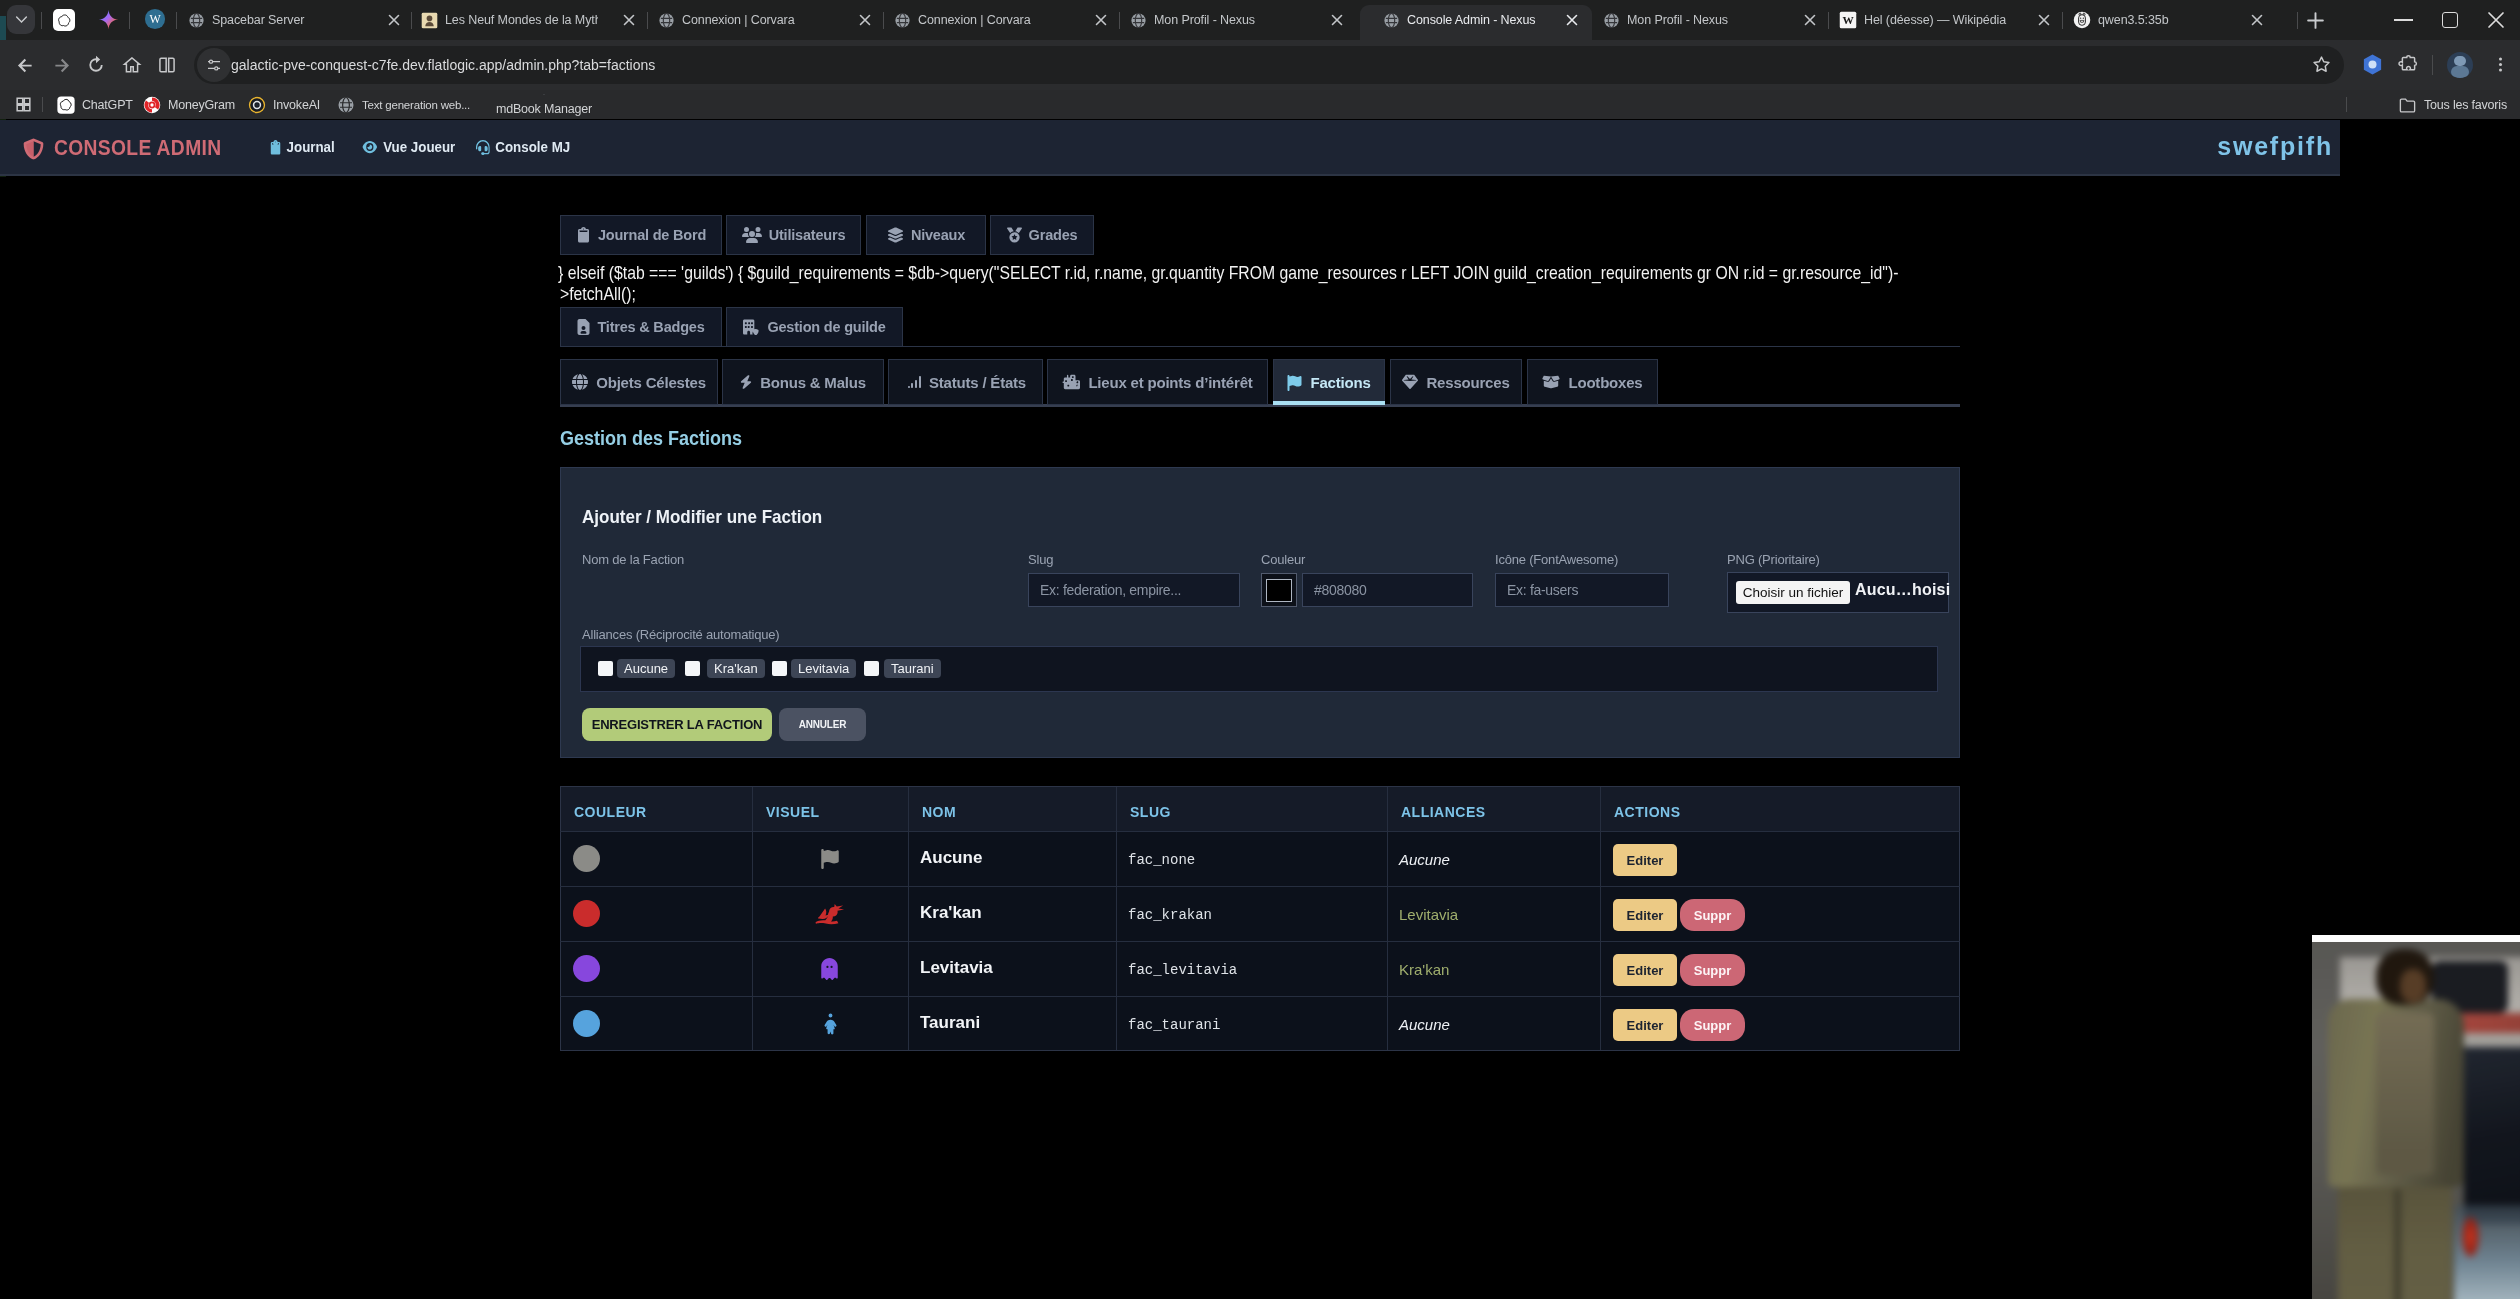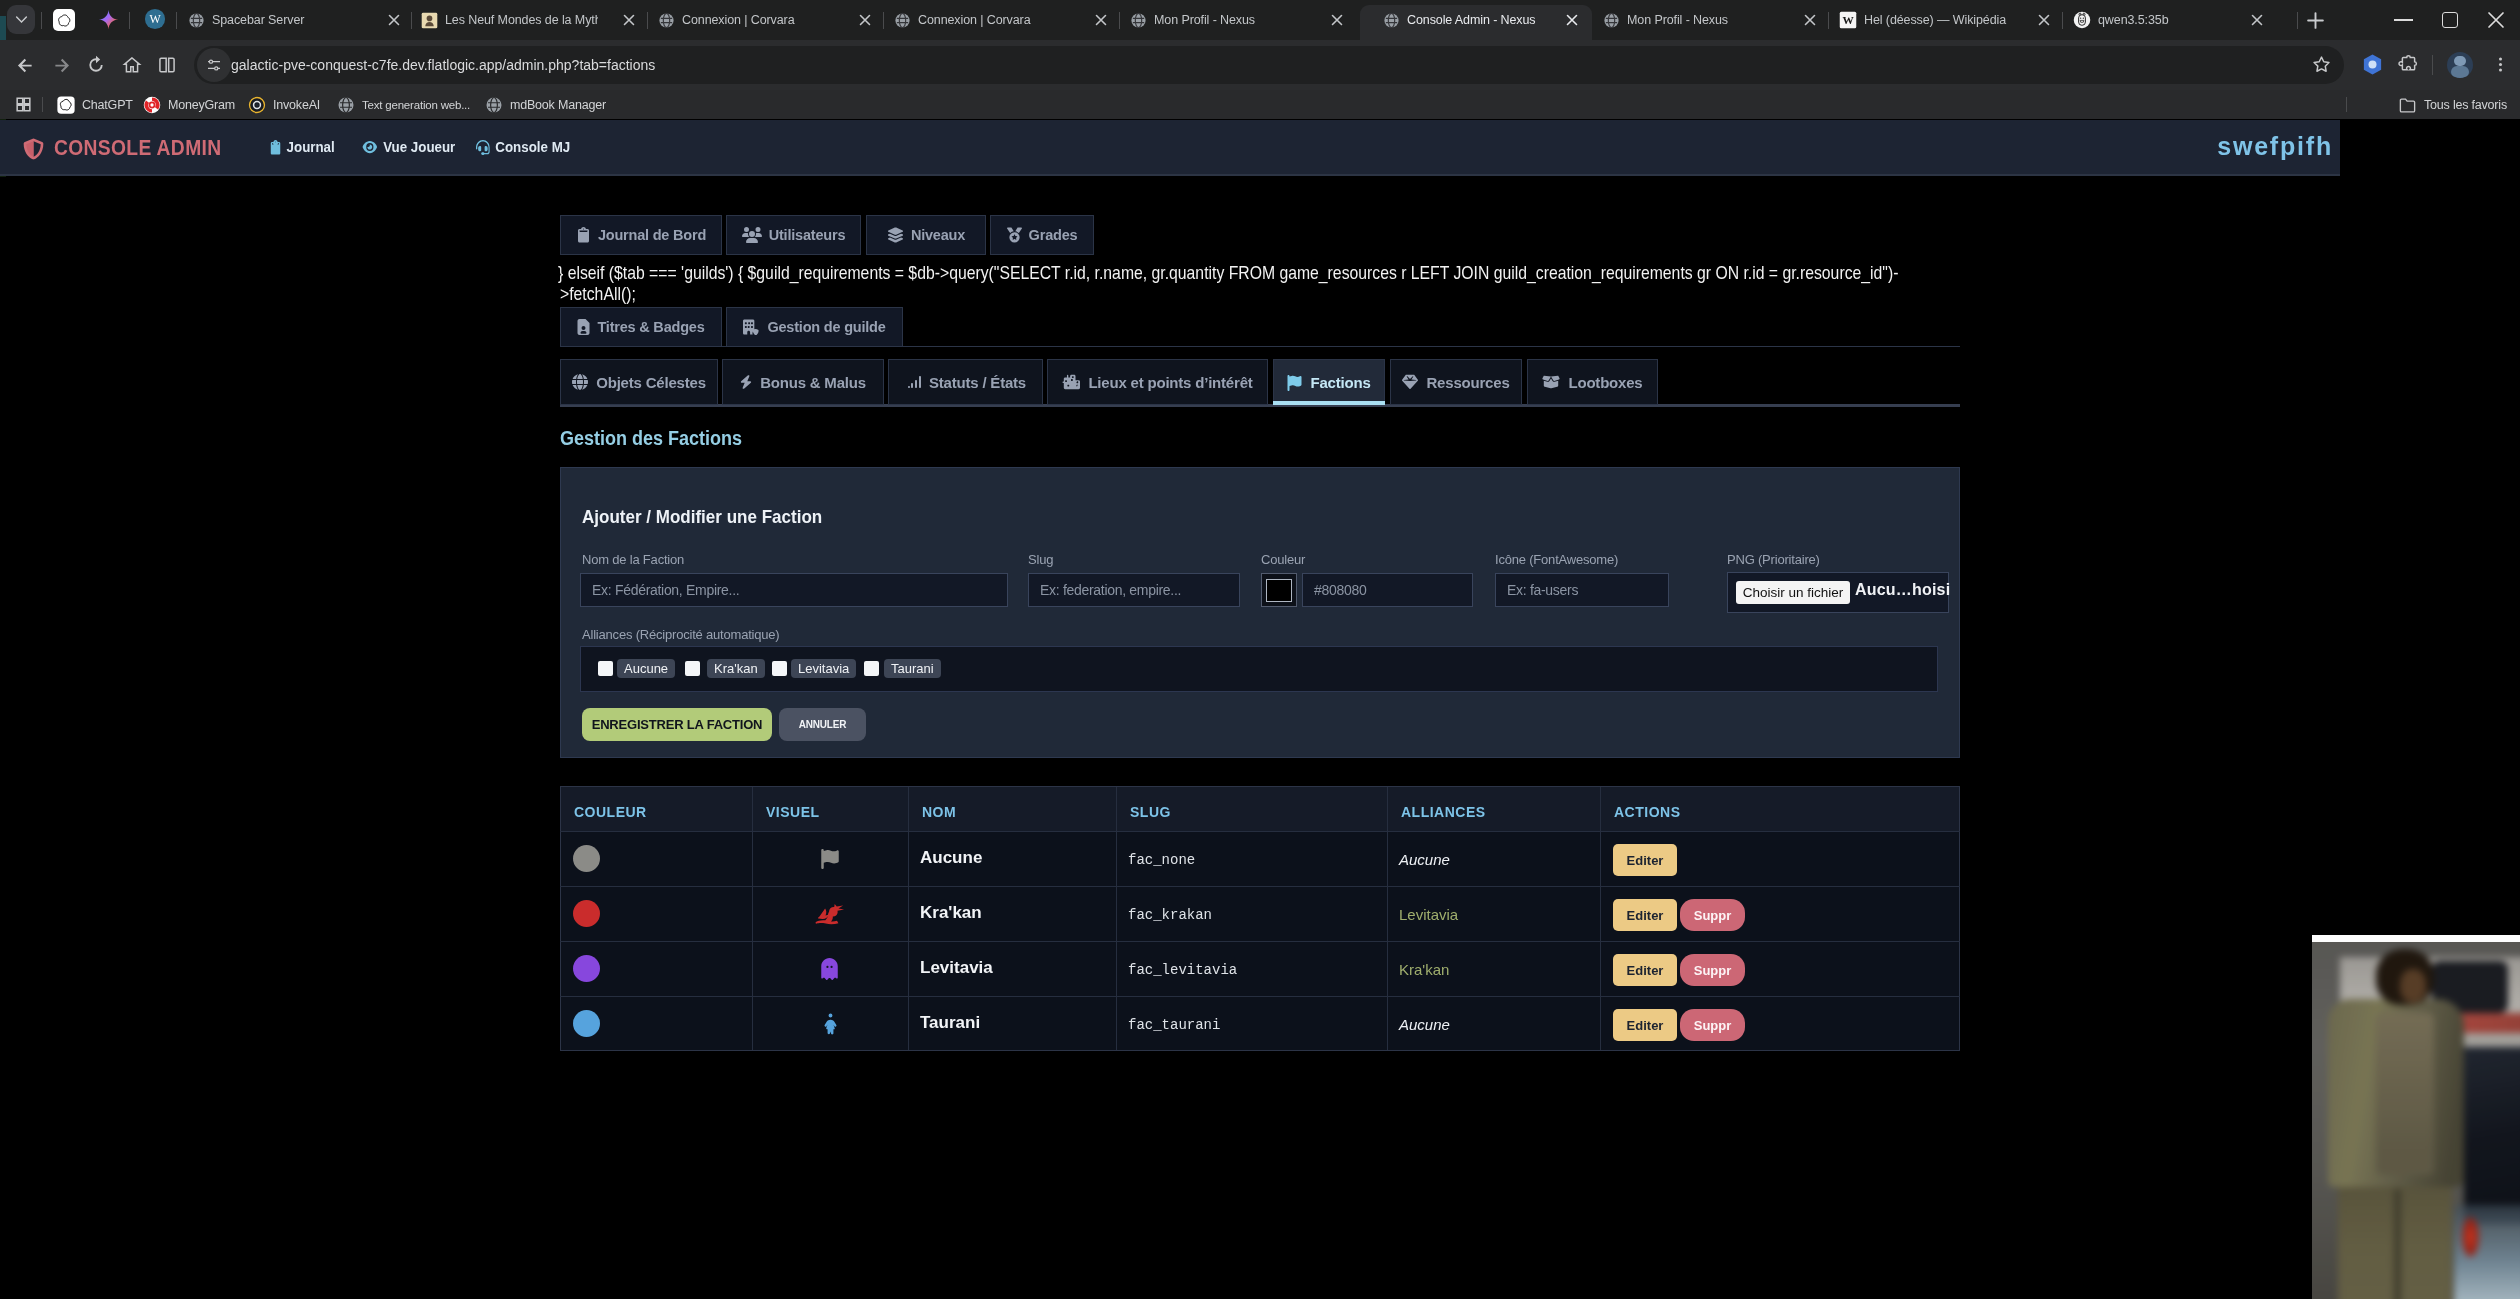--- a/index.html
+++ b/index.html
@@ -287,21 +287,21 @@
   <span>InvokeAI</span>
 </div>
 <div class="bk" style="left:337px;font-size:11.5px;">
   <svg width="18" height="18" viewBox="0 0 24 24">
         <circle cx="12" cy="12" r="10" fill="#9aa0a6"></circle>
         <path d="M4 9h16M4 15h16" stroke="#292a2c" stroke-width="1.6"></path>
         <ellipse cx="12" cy="12" rx="4.5" ry="10" fill="none" stroke="#292a2c" stroke-width="1.6"></ellipse>
       </svg>
   <span>Text generation web...</span>
 </div>
-<div class="bk" style="left:485px;">
+<div class="bk" style="left:496px;flex-direction:column;">
   <svg width="18" height="18" viewBox="0 0 24 24">
         <circle cx="12" cy="12" r="10" fill="#9aa0a6"></circle>
         <path d="M4 9h16M4 15h16" stroke="#292a2c" stroke-width="1.6"></path>
         <ellipse cx="12" cy="12" rx="4.5" ry="10" fill="none" stroke="#292a2c" stroke-width="1.6"></ellipse>
       </svg>
   <span>mdBook Manager</span>
 </div>
 <div class="vsep" style="left:2346px;top:97px;height:15px;"></div>
 <div class="bk" style="left:2398px;font-size:12.5px;">
   <svg width="19" height="19" viewBox="0 0 24 24">
@@ -428,21 +428,20 @@
 
 <div class="abs" style="left:560px;top:427px;font-size:20px;font-weight:bold;color:#95cee4;transform:scaleX(0.9);transform-origin:left center;">Gestion des Factions</div>
 
 <div class="abs" style="left:560px;top:467px;width:1400px;height:291px;background:#202938;border:1px solid #2e3950;"></div>
 <div class="abs" style="left:582px;top:506px;font-size:18.5px;font-weight:bold;color:#eef2f7;transform:scaleX(0.92);transform-origin:left center;">Ajouter / Modifier une Faction</div>
 <div class="flabel" style="left:582px;top:552px;">Nom de la Faction</div>
 <div class="flabel" style="left:1028px;top:552px;">Slug</div>
 <div class="flabel" style="left:1261px;top:552px;">Couleur</div>
 <div class="flabel" style="left:1495px;top:552px;">Icône (FontAwesome)</div>
 <div class="flabel" style="left:1727px;top:552px;">PNG (Prioritaire)</div>
-<div class="finput" style="left:580px;top:573px;width:428px;">Ex: Fédération, Empire...</div>
 <div class="finput" style="left:1028px;top:573px;width:212px;">Ex: federation, empire...</div>
 <div class="abs" style="left:1261px;top:573px;width:36px;height:34px;background:#0d1119;border:1px solid #525b6e;"></div>
 <div class="abs" style="left:1266px;top:579px;width:26px;height:23px;background:#000;border:1.5px solid #aeb6c2;"></div>
 <div class="finput" style="left:1302px;top:573px;width:171px;">#808080</div>
 <div class="finput" style="left:1495px;top:573px;width:174px;">Ex: fa-users</div>
 <div class="abs" style="left:1727px;top:572px;width:222px;height:41px;background:#121826;border:1px solid #39445c;"></div>
 <div class="abs" style="left:1736px;top:581px;width:114px;height:23px;background:#f4f4f4;border-radius:3px;color:#111;font-size:13.5px;display:flex;align-items:center;justify-content:center;">Choisir un fichier</div>
 <div class="abs" style="left:1855px;top:581px;color:#f0f2f5;font-size:16px;font-weight:bold;letter-spacing:0.2px;">Aucu…hoisi</div>
 <div class="flabel" style="left:582px;top:627px;">Alliances (Réciprocité automatique)</div>
 <div class="abs" style="left:580px;top:646px;width:1358px;height:46px;background:#0f141f;border:1px solid #2c3650;"></div>

